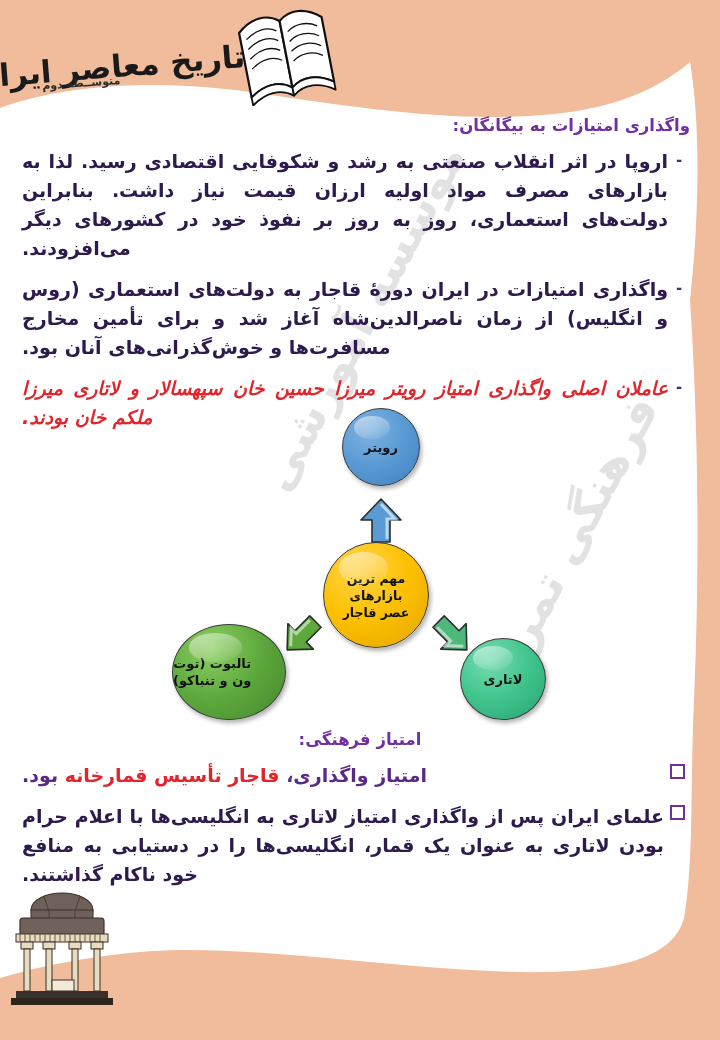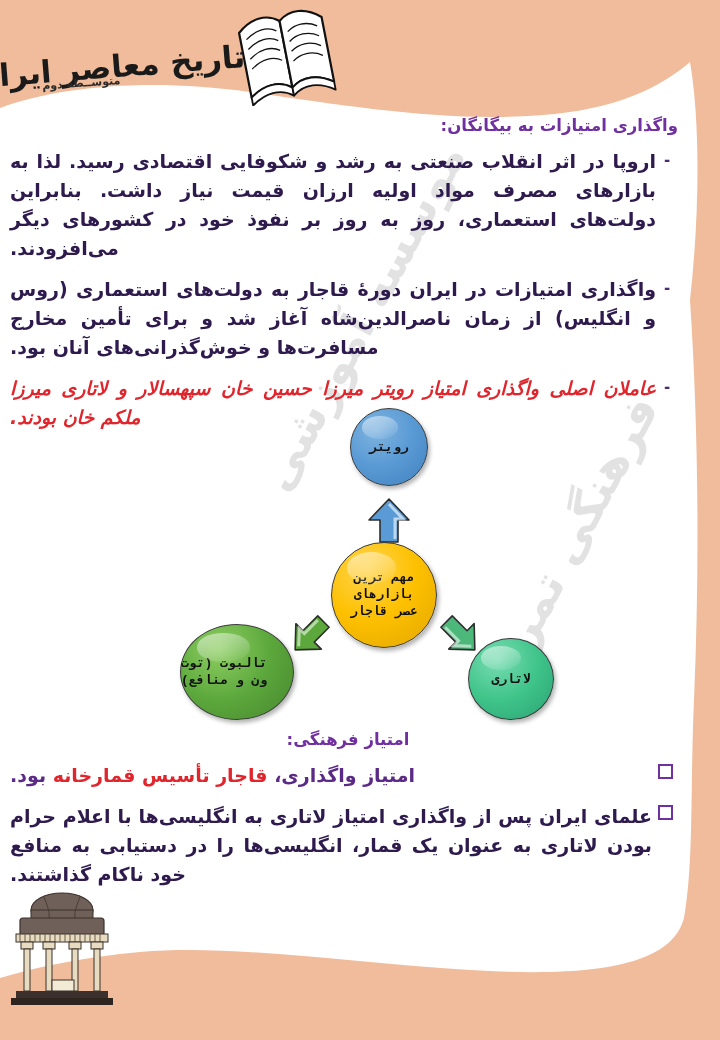--- a/index.html
+++ b/index.html
@@ -76,21 +76,21 @@
     transform-origin:center;
     font-family:"DejaVu Sans","Liberation Sans",sans-serif;
   }
   .wm1{left:170px;top:290px;}
   .wm2{left:400px;top:520px;}
 
   
   .content{
     position:absolute;
     z-index:5;
-    top:116px;right:34px;
+    top:116px;right:22px;
     width:676px;
     direction:rtl;
     text-align:right;
     margin-left:48px;
   }
   .sec-heading{
     color:#7030a0;
     font-weight:bold;
     font-size:16.5px;
     margin:0 0 12px 0;
@@ -139,22 +139,21 @@
   }
   .bullet-text.red{color:#e0262c;font-style:italic;}
   .bullet-text .red{color:#e0262c;}
   .bullet-text .purple{color:#5b2a86;}
 
   
   .diagram{
     position:relative;
     z-index:5;
     width:681px;height:330px;
-    margin:4px 0 0 16px;
-    font-family:Liberation Mono, monospace;
+    margin:4px 0 0 8px;
   }
   .node{
     position:absolute;
     border-radius:50%;
     display:flex;
     align-items:center;
     justify-content:center;
     text-align:center;
     direction:rtl;
     font-weight:bold;
@@ -313,21 +312,21 @@
         <g transform="rotate(135 26 26)">
           <path d="M26,5 L44,24 L34,24 L34,45 L18,45 L18,24 L8,24 Z" fill="#4cb87a" stroke="#2e2e2e" stroke-width="1.6" stroke-linejoin="round"></path>
           <path d="M26,10 L38,23 L31,23 L31,42" fill="none" stroke="rgba(255,255,255,.55)" stroke-width="3"></path>
         </g>
       </svg>
     </div>
 
     <div class="node" id="node-talbot">
       <div>
         <span>تالبوت (توت</span>
-        <span>ون و منافع)</span>
+        <span>ون و تنباکو)</span>
       </div>
     </div>
 
     <div class="node" id="node-lottery">
       <span>لاتاری</span>
     </div>
   </div>
 
   <div class="content" style="top:730px;">
 

